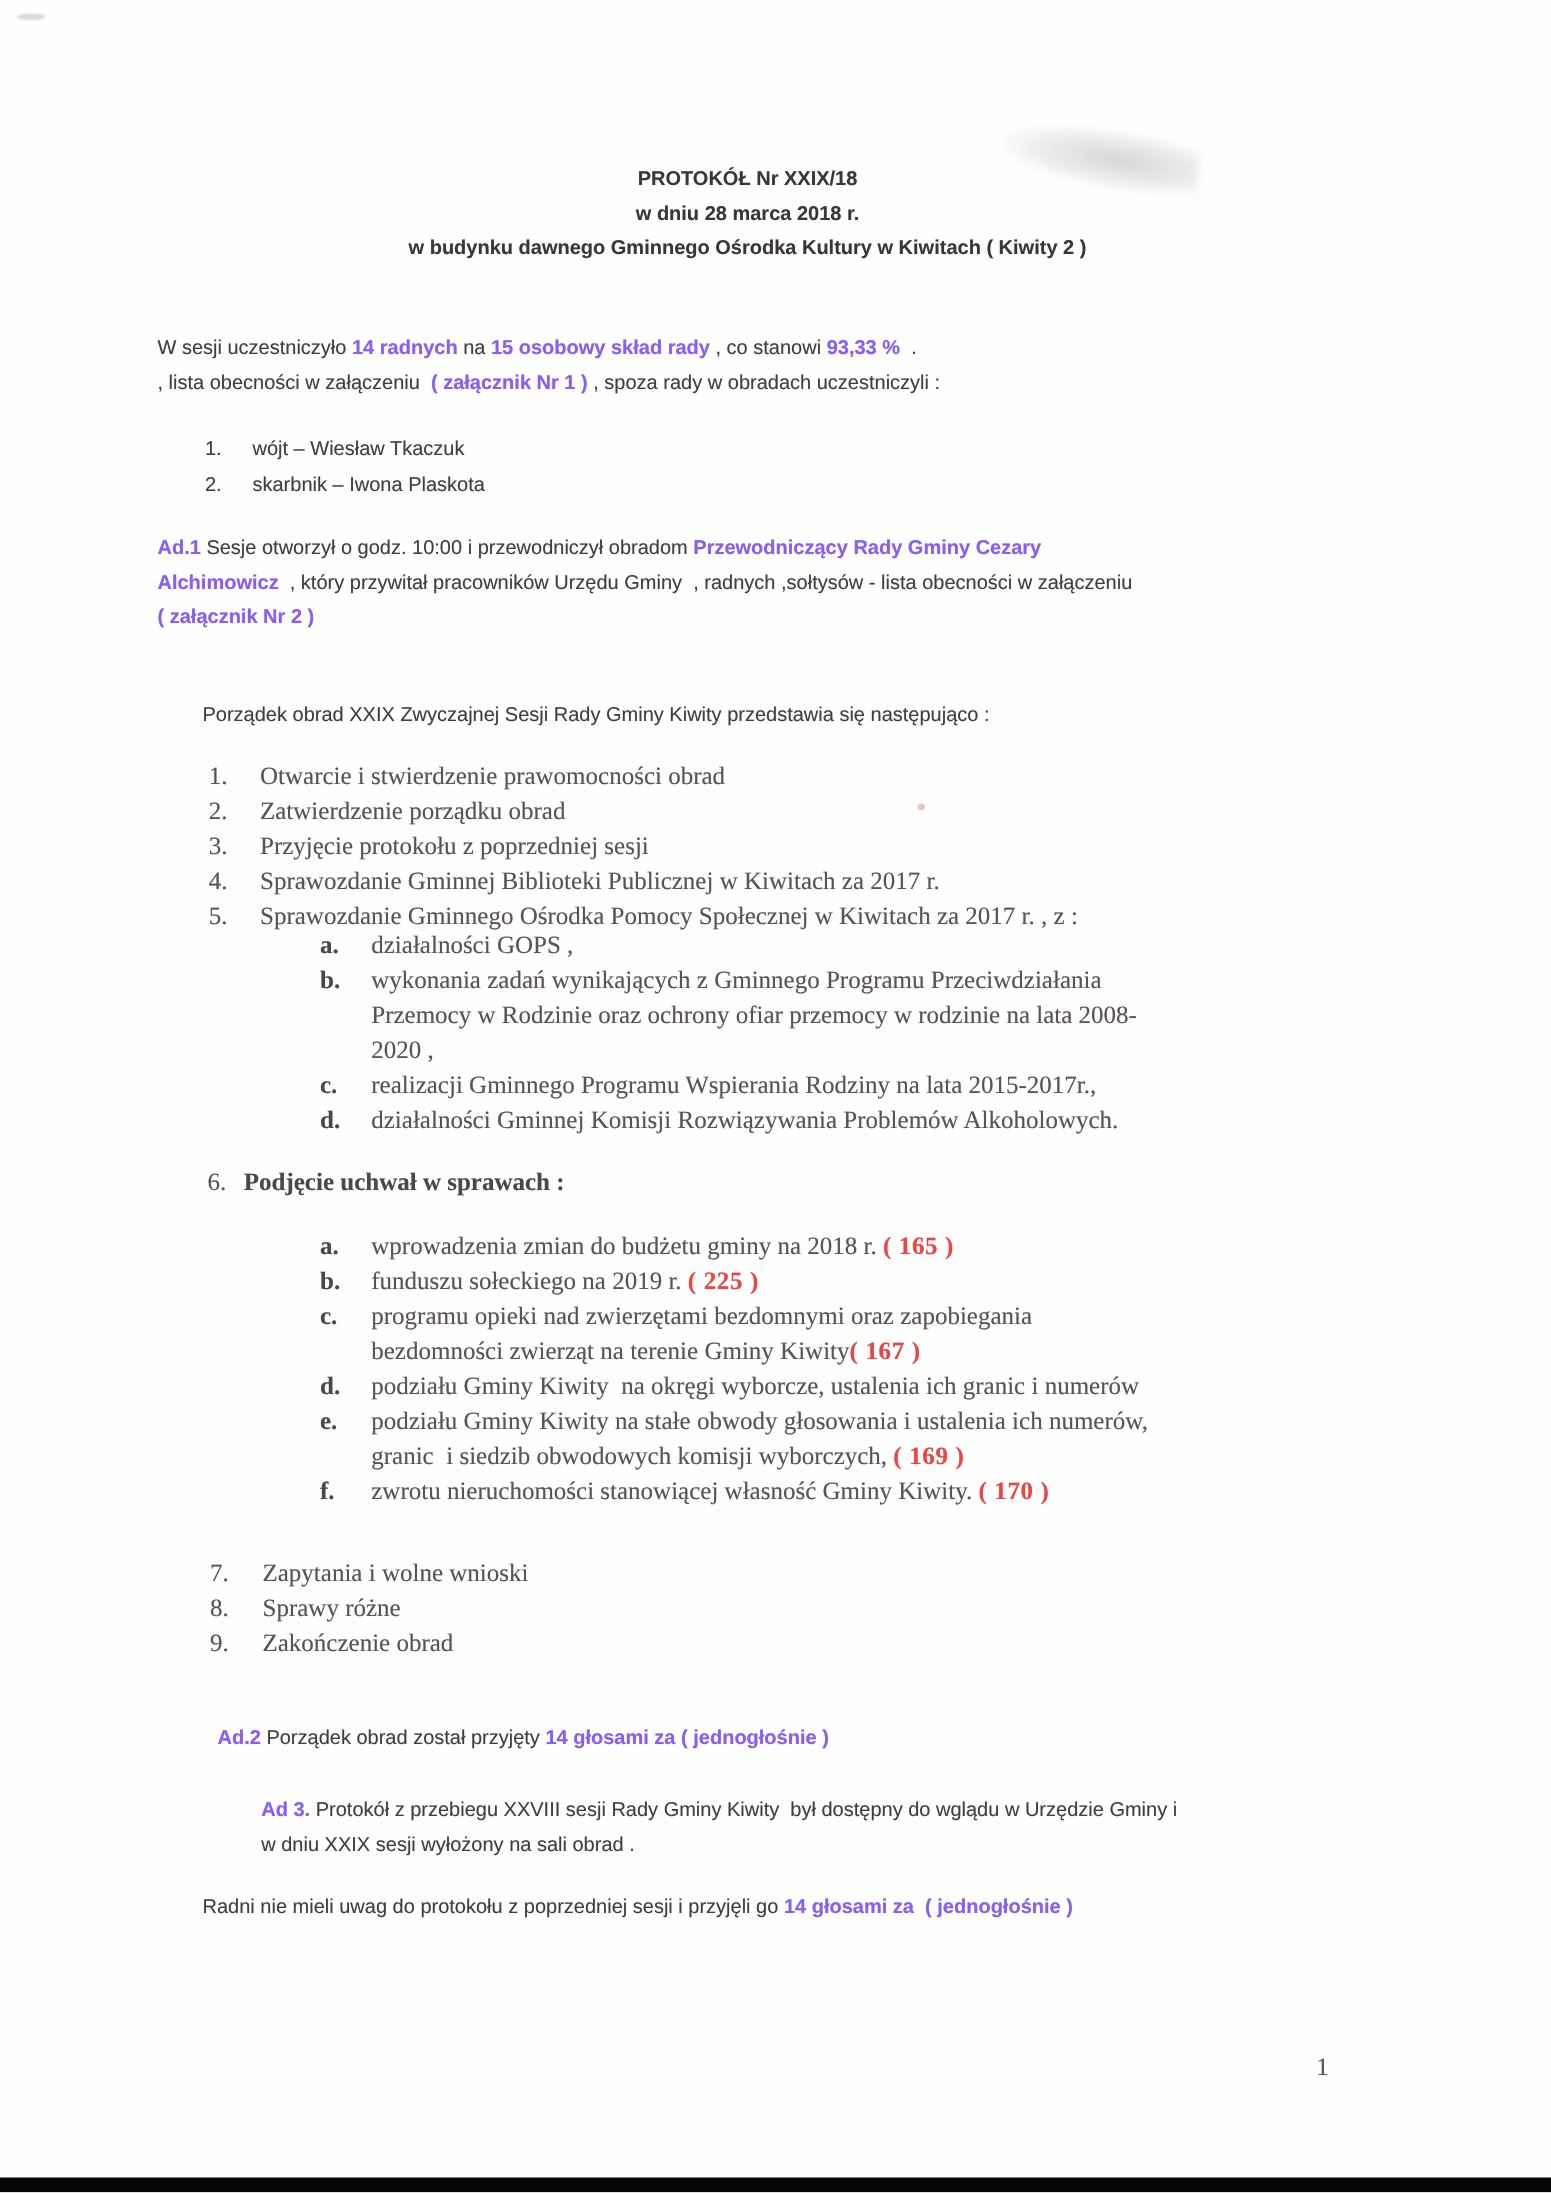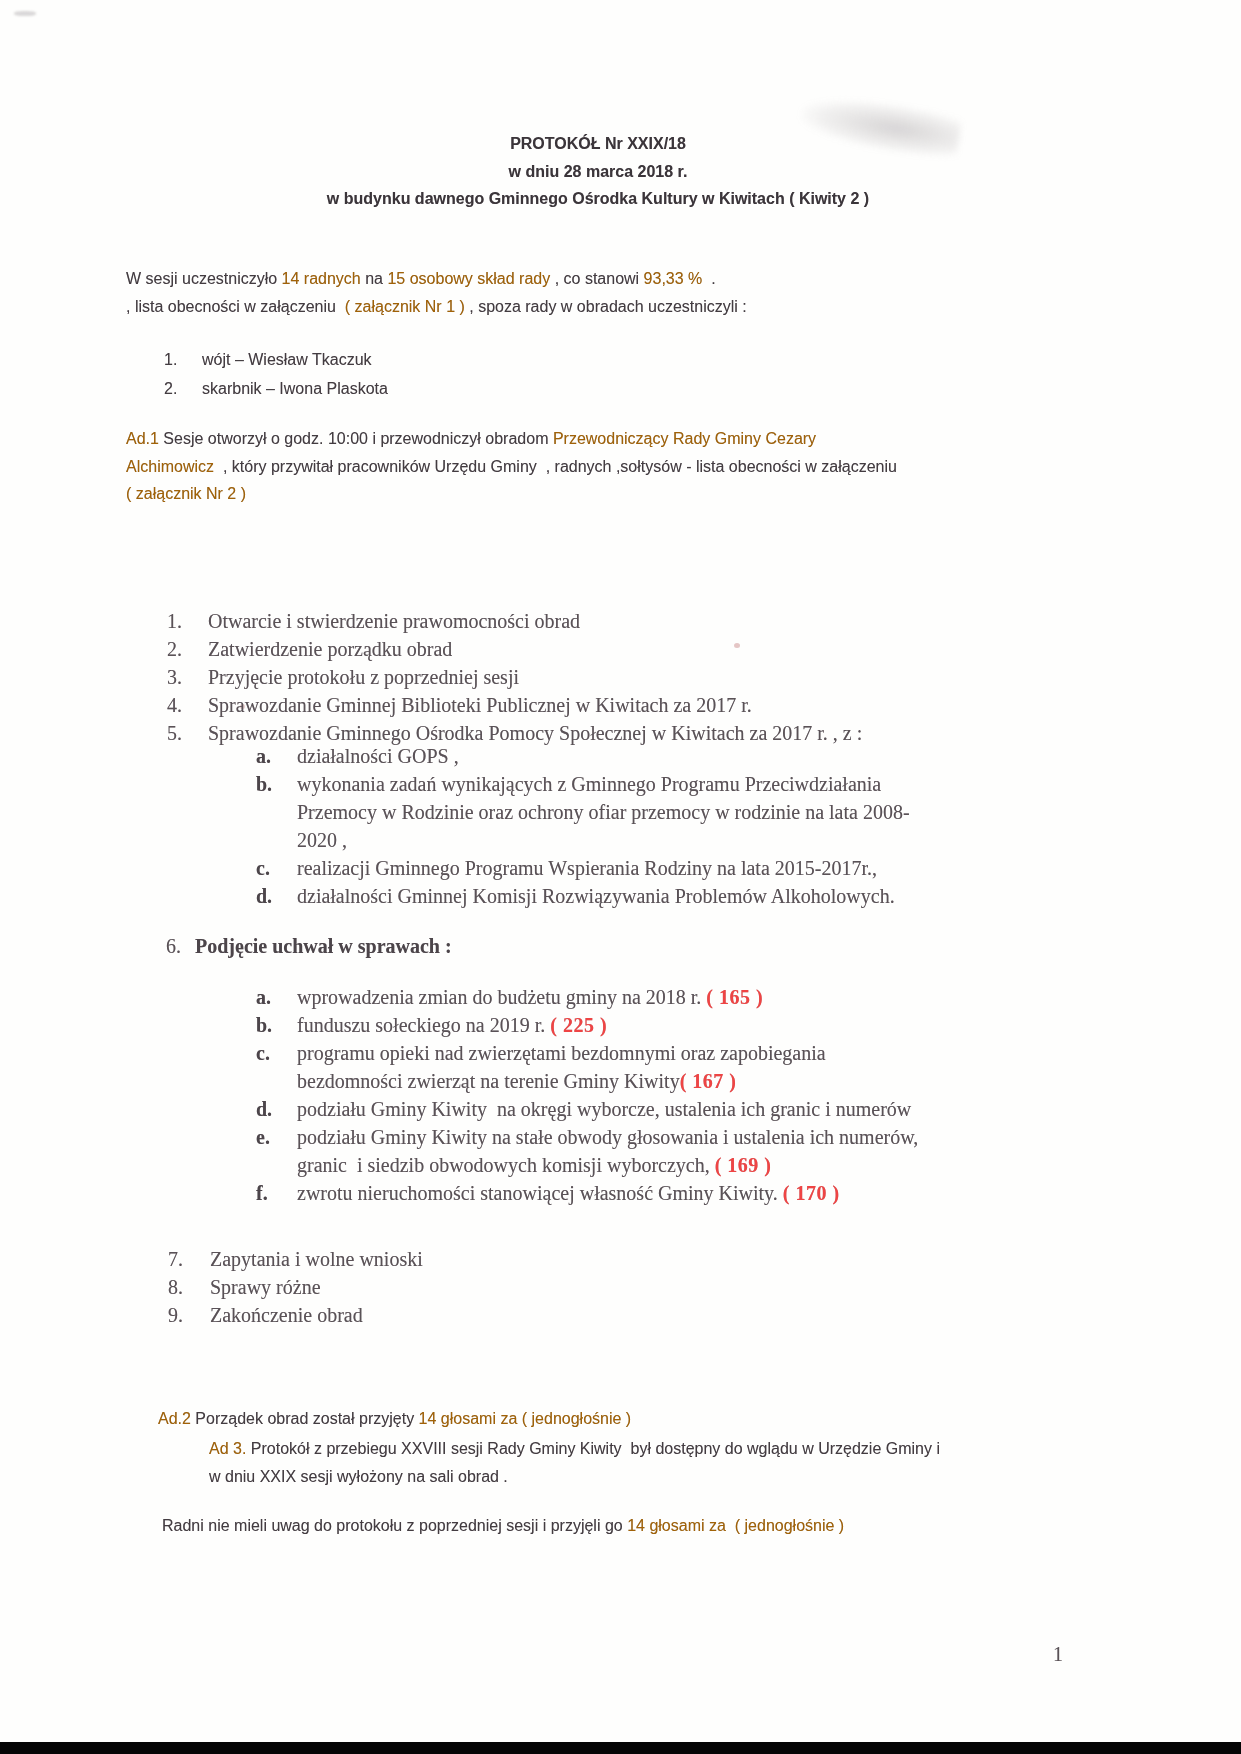--- a/index.html
+++ b/index.html
@@ -7,21 +7,21 @@
   .page{
     position:relative;
     width:1241px;height:1754px;
     background:#fefefd;
     overflow:hidden;
     font-family:"Liberation Sans",sans-serif;
   }
   .abs{position:absolute;}
   .sans{font-family:"Liberation Sans",sans-serif;font-size:16px;color:#433c41;}
   .serif{font-family:"Liberation Serif",serif;font-size:20px;color:#5a5257;}
-  .sans b,.sans .bd{font-weight:normal;color:#a16207;}
+  .sans b,.sans .bd{font-weight:bold;color:#8b5cf6;}
   .serif b,.serif .bd{font-weight:bold;color:#4c454a;}
   .ln{position:relative;height:28px;line-height:28px;white-space:pre;}
   .ln29{height:29px;line-height:29px;}
   .ln27{height:27.5px;line-height:27.5px;}
   .num{position:absolute;top:0;white-space:pre;}
   .ref{font-weight:bold;color:#ef4444;letter-spacing:0.5px;}
   .doc-header{left:0;top:130px;width:1196px;text-align:center;font-weight:bold;color:#3b353a;}
   .doc-header .ln{height:27.7px;line-height:27.7px;}
   .soft{text-shadow:0 0 0.6px rgba(60,52,60,0.35);}
   .pgnum{font-family:"Liberation Serif",serif;font-size:20px;color:#5a5257;}
@@ -60,20 +60,23 @@
     <div class="ln ln29"><span class="num" style="left:-38px;">1.</span><span>wójt – Wiesław Tkaczuk</span></div>
     <div class="ln ln29"><span class="num" style="left:-38px;">2.</span><span>skarbnik – Iwona Plaskota</span></div>
   </div>
 
   <div class="abs sans" style="left:126px;top:425px;">
     <div class="ln ln27"><b>Ad.1</b><span> Sesje otworzył o godz. 10:00 i przewodniczył obradom </span><b>Przewodniczący Rady Gminy Cezary</b></div>
     <div class="ln ln27"><b>Alchimowicz</b><span>  , który przywitał pracowników Urzędu Gminy  , radnych ,sołtysów - lista obecności w załączeniu</span></div>
     <div class="ln ln27"><b>( załącznik Nr 2 )</b></div>
   </div>
 
+  <div class="abs sans" style="left:162px;top:559px;">
+    <div class="ln">Porządek obrad XXIX Zwyczajnej Sesji Rady Gminy Kiwity przedstawia się następująco :</div>
+  </div>
 
   <div class="abs serif" style="left:208px;top:607px;">
     <div class="ln"><span class="num" style="left:-41px;">1.</span><span>Otwarcie i stwierdzenie prawomocności obrad</span></div>
     <div class="ln"><span class="num" style="left:-41px;">2.</span><span>Zatwierdzenie porządku obrad</span></div>
     <div class="ln"><span class="num" style="left:-41px;">3.</span><span>Przyjęcie protokołu z poprzedniej sesji</span></div>
     <div class="ln"><span class="num" style="left:-41px;">4.</span><span>Sprawozdanie Gminnej Biblioteki Publicznej w Kiwitach za 2017 r.</span></div>
     <div class="ln"><span class="num" style="left:-41px;">5.</span><span>Sprawozdanie Gminnego Ośrodka Pomocy Społecznej w Kiwitach za 2017 r. , z :</span></div>
   </div>
 
   <div class="abs serif" style="left:297px;top:742px;">
@@ -99,21 +102,21 @@
     <div class="ln"><span>granic  i siedzib obwodowych komisji wyborczych, </span><span class="ref">( 169 )</span></div>
     <div class="ln"><b class="num" style="left:-41px;">f.</b><span>zwrotu nieruchomości stanowiącej własność Gminy Kiwity. </span><span class="ref">( 170 )</span></div>
   </div>
 
   <div class="abs serif" style="left:210px;top:1245px;">
     <div class="ln"><span class="num" style="left:-42px;">7.</span><span>Zapytania i wolne wnioski</span></div>
     <div class="ln"><span class="num" style="left:-42px;">8.</span><span>Sprawy różne</span></div>
     <div class="ln"><span class="num" style="left:-42px;">9.</span><span>Zakończenie obrad</span></div>
   </div>
 
-  <div class="abs sans" style="left:158px;top:1377px;margin-top:28px;">
+  <div class="abs sans" style="left:174px;top:1377px;">
     <div class="ln"><b>Ad.2</b><span> Porządek obrad został przyjęty </span><b>14 głosami za ( jednogłośnie )</b></div>
   </div>
 
   <div class="abs sans" style="left:162px;top:1435px;margin-left:47px;">
     <div class="ln ln27"><b>Ad 3.</b><span> Protokół z przebiegu XXVIII sesji Rady Gminy Kiwity  był dostępny do wglądu w Urzędzie Gminy i</span></div>
     <div class="ln ln27"><span>w dniu XXIX sesji wyłożony na sali obrad .</span></div>
   </div>
 
   <div class="abs sans" style="left:162px;top:1512px;">
     <div class="ln"><span>Radni nie mieli uwag do protokołu z poprzedniej sesji i przyjęli go </span><b>14 głosami za  ( jednogłośnie )</b></div>

